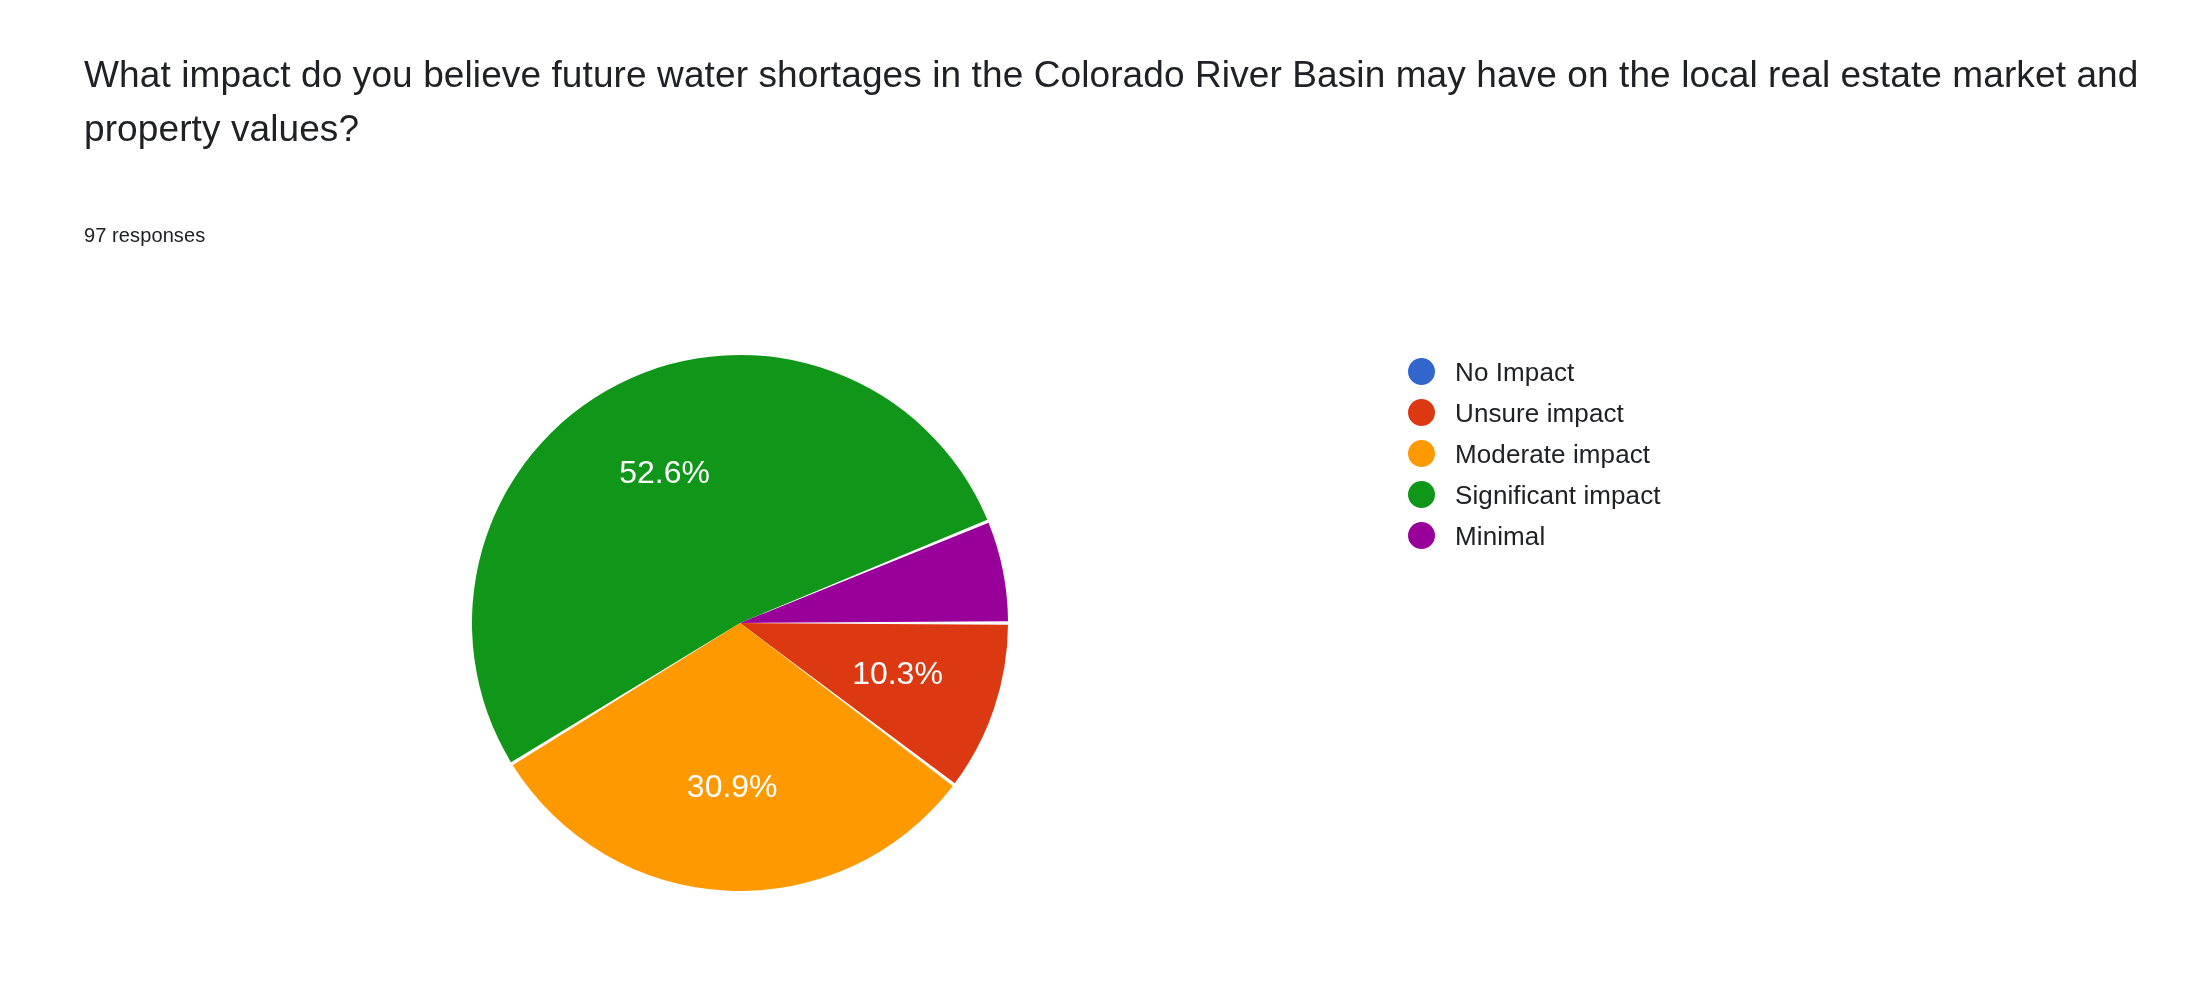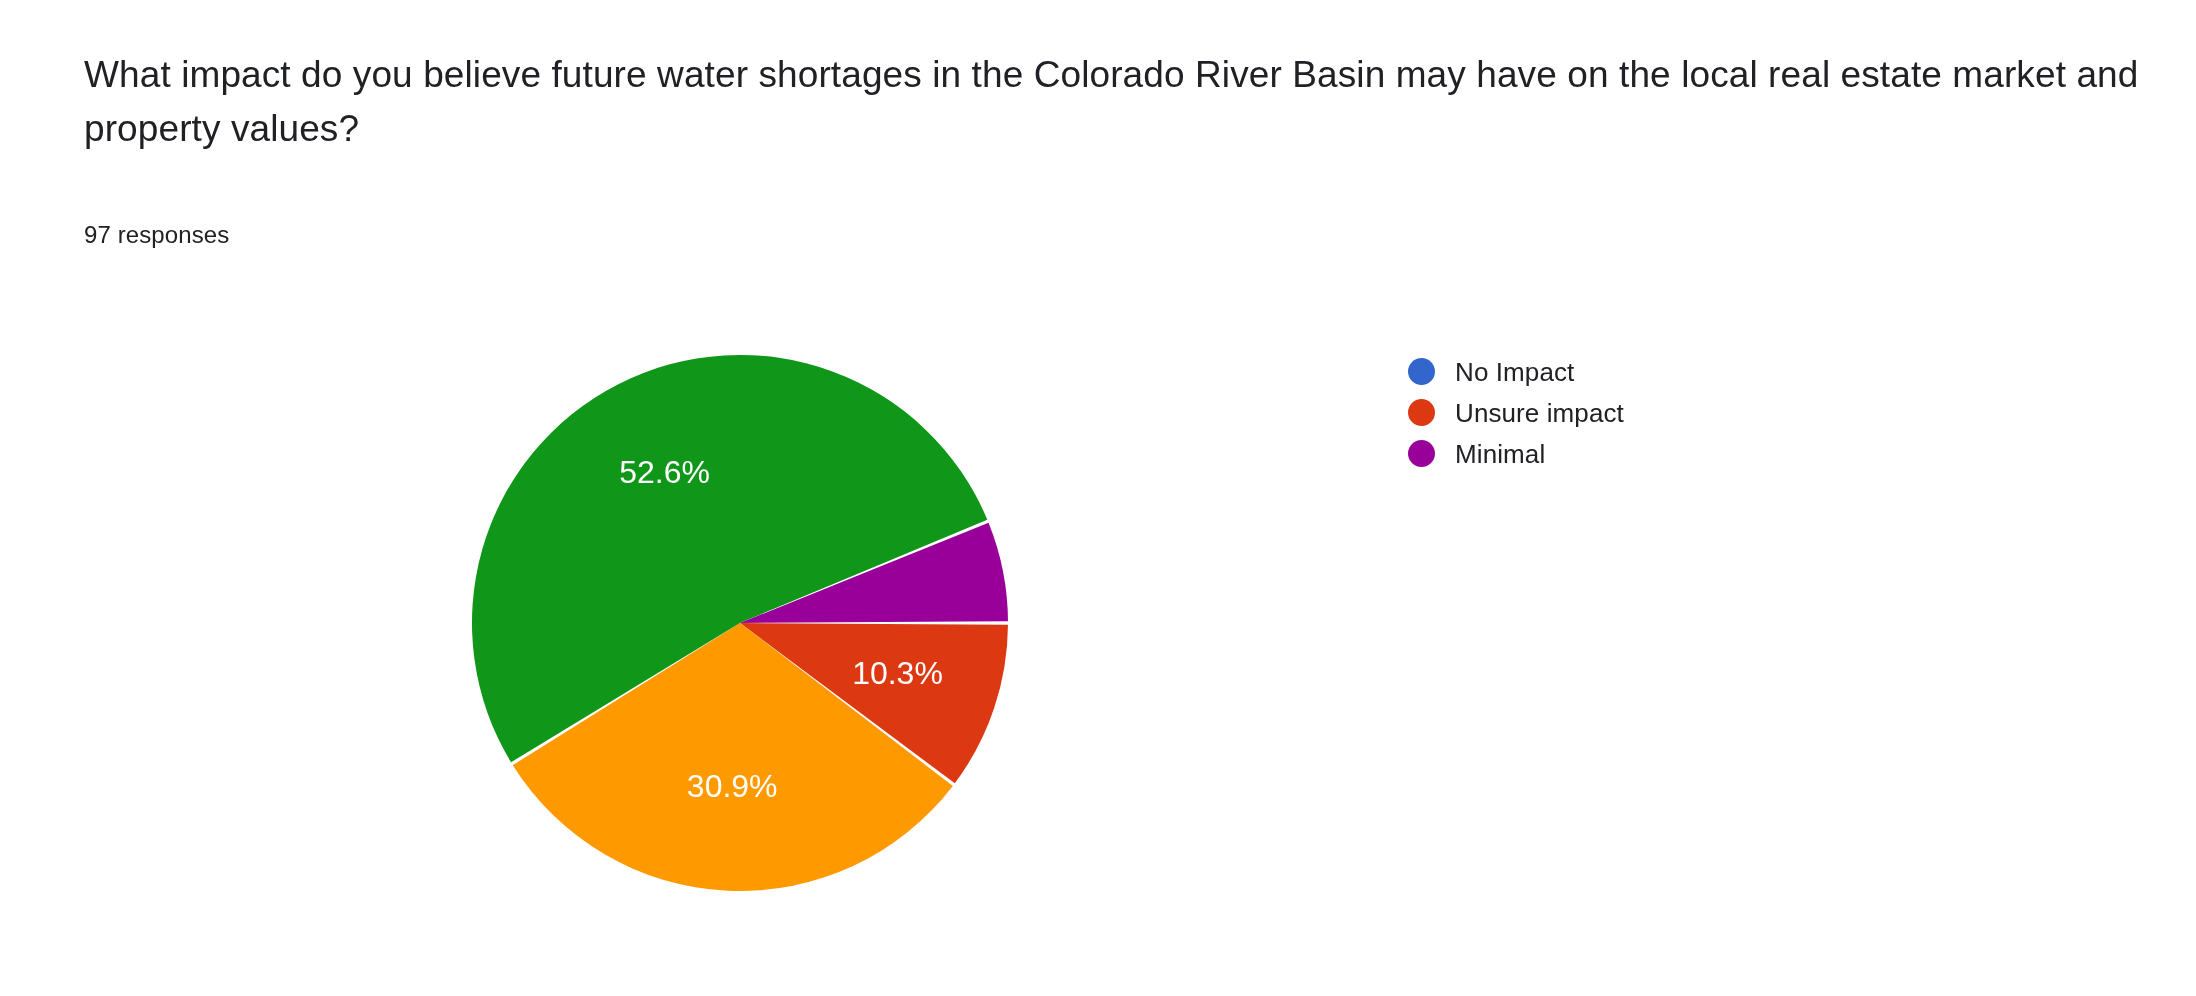--- a/index.html
+++ b/index.html
@@ -36,21 +36,21 @@
     line-height: 54px;
     font-weight: 400;
     color: #202124;
     letter-spacing: 0.1px;
   }
 
   #response-count {
     position: absolute;
     left: 68px;
     top: 219px;
-    font-size: 24px;
+    font-size: 20px;
     line-height: 32px;
     font-weight: 400;
     color: #202124;
     letter-spacing: 0.1px;
   }
 
   
   #pie-wrap {
     position: absolute;
     left: 454px;
@@ -127,18 +127,26 @@
   <div id="legend">
       <div class="legend-item">
         <span class="legend-swatch" style="background: rgb(51, 102, 204);"></span>
         <span class="legend-label">No Impact</span>
       </div>
       <div class="legend-item">
         <span class="legend-swatch" style="background: rgb(220, 57, 18);"></span>
         <span class="legend-label">Unsure impact</span>
       </div>
       <div class="legend-item">
+        <span class="legend-swatch" style="background: rgb(255, 153, 0);"></span>
+        <span class="legend-label">Moderate impact</span>
+      </div>
+      <div class="legend-item">
+        <span class="legend-swatch" style="background: rgb(16, 150, 24);"></span>
+        <span class="legend-label">Significant impact</span>
+      </div>
+      <div class="legend-item">
         <span class="legend-swatch" style="background: rgb(153, 0, 153);"></span>
         <span class="legend-label">Minimal</span>
       </div>
     </div>
 
 </div>
 
 </body></html>

